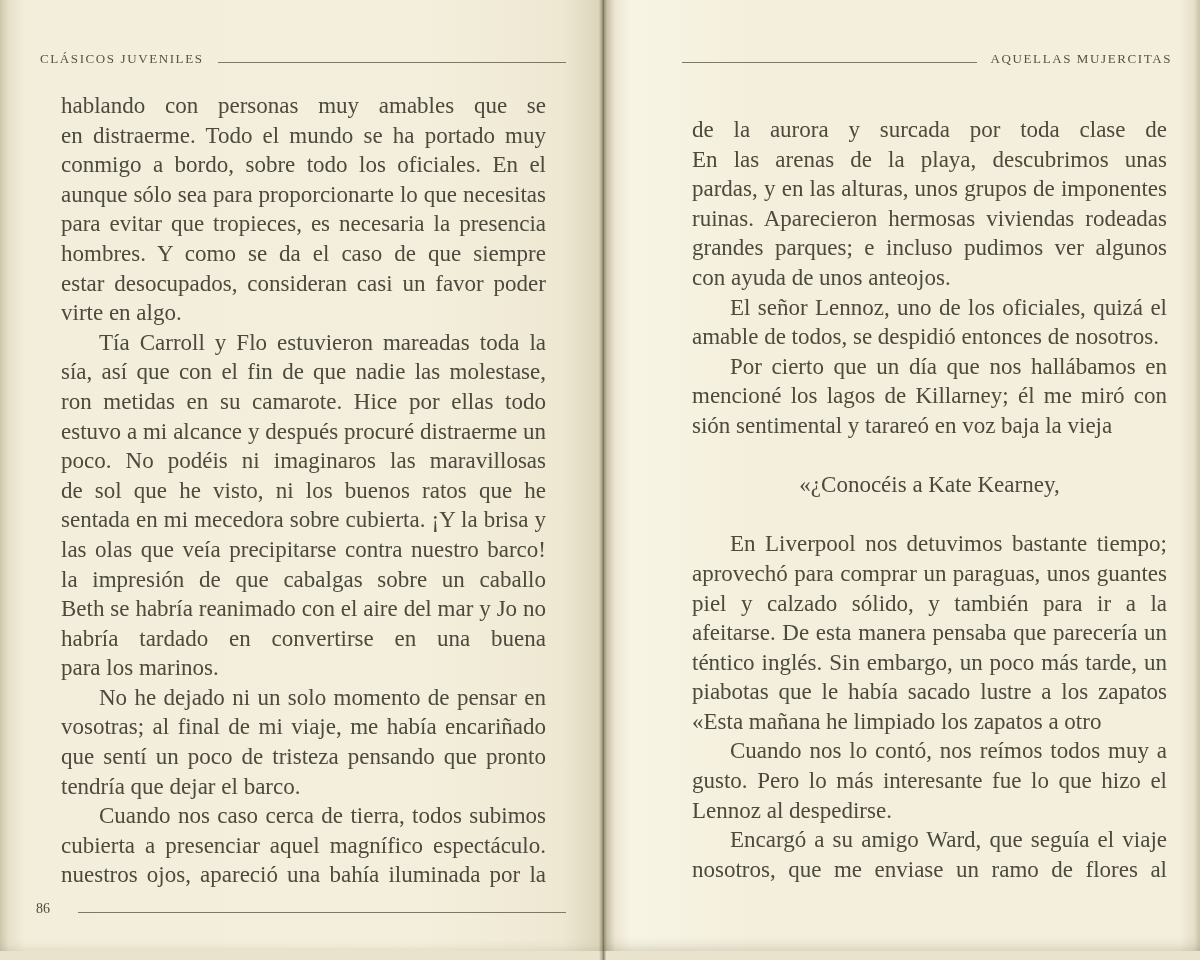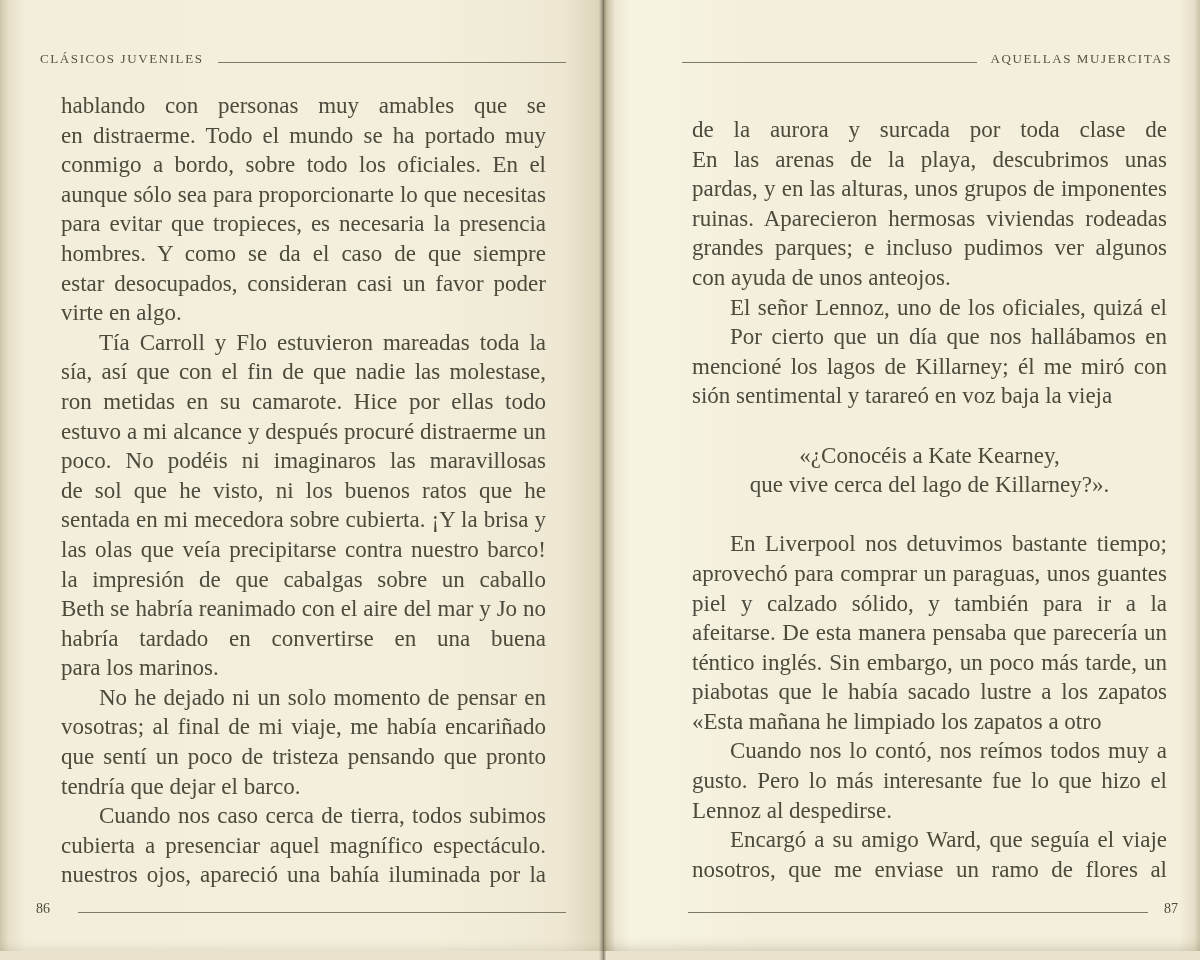--- a/index.html
+++ b/index.html
@@ -137,48 +137,44 @@
         <div class="paragraph">
           <div class="line j">de la aurora y surcada por toda clase de embarcaciones.</div>
           <div class="line j">En las arenas de la playa, descubrimos unas manchas</div>
           <div class="line j">pardas, y en las alturas, unos grupos de imponentes</div>
           <div class="line j">ruinas. Aparecieron hermosas viviendas rodeadas de</div>
           <div class="line j">grandes parques; e incluso pudimos ver algunos gamos,</div>
           <div class="line">con ayuda de unos anteojos.</div>
         </div>
         <div class="paragraph">
           <div class="line j ind">El señor Lennoz, uno de los oficiales, quizá el más</div>
+          <div class="line">amable de todos, se despidió entonces de nosotros.</div>
         </div>
         <div class="paragraph">
           <div class="line j ind">Por cierto que un día que nos hallábamos en cubierta</div>
           <div class="line j">mencioné los lagos de Killarney; él me miró con expre-</div>
           <div class="line">sión sentimental y tarareó en voz baja la vieja balada:</div>
         </div>
         <div class="paragraph verse">
           <div class="line c">«¿Conocéis a Kate Kearney,</div>
-          <div class="line c">que vive cerca del lago de Killarney?».</div>
         </div>
         <div class="paragraph">
           <div class="line j ind">En Liverpool nos detuvimos bastante tiempo; el tío</div>
           <div class="line j">aprovechó para comprar un paraguas, unos guantes de</div>
           <div class="line j">piel y calzado sólido, y también para ir a la barbería a</div>
           <div class="line j">afeitarse. De esta manera pensaba que parecería un au-</div>
           <div class="line j">téntico inglés. Sin embargo, un poco más tarde, un lim-</div>
           <div class="line j">piabotas que le había sacado lustre a los zapatos dijo:</div>
           <div class="line">«Esta mañana he limpiado los zapatos a otro yanqui».</div>
         </div>
         <div class="paragraph">
           <div class="line j ind">Cuando nos lo contó, nos reímos todos muy a</div>
           <div class="line j">gusto. Pero lo más interesante fue lo que hizo el oficial</div>
           <div class="line">Lennoz al despedirse.</div>
         </div>
         <div class="paragraph">
           <div class="line j ind">Encargó a su amigo Ward, que seguía el viaje con</div>
           <div class="line j">nosotros, que me enviase un ramo de flores al hotel. Así</div>
         </div>
       </div>
-    <div class="footer">
-      <span class="rule"></span>
-      <span class="pagenum">87</span>
-    </div>
   </div>
 
 </div>
 
 </body></html>

